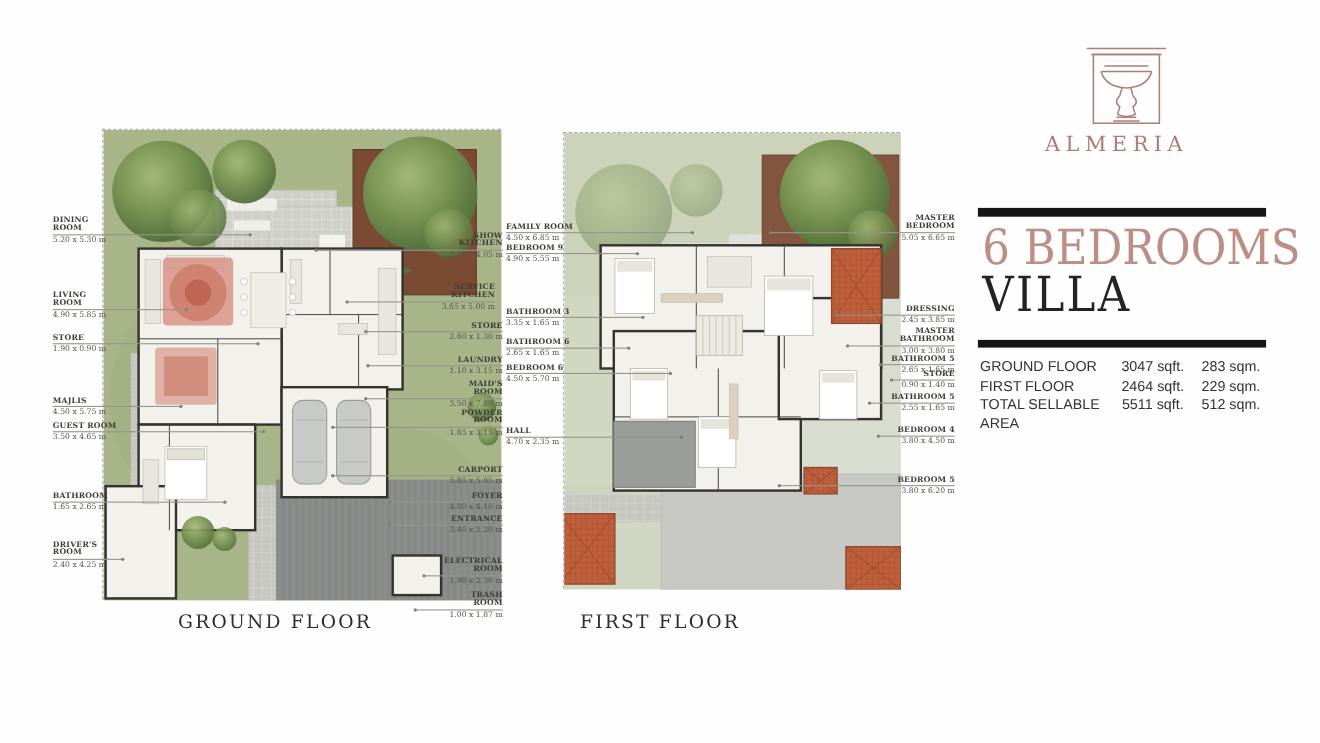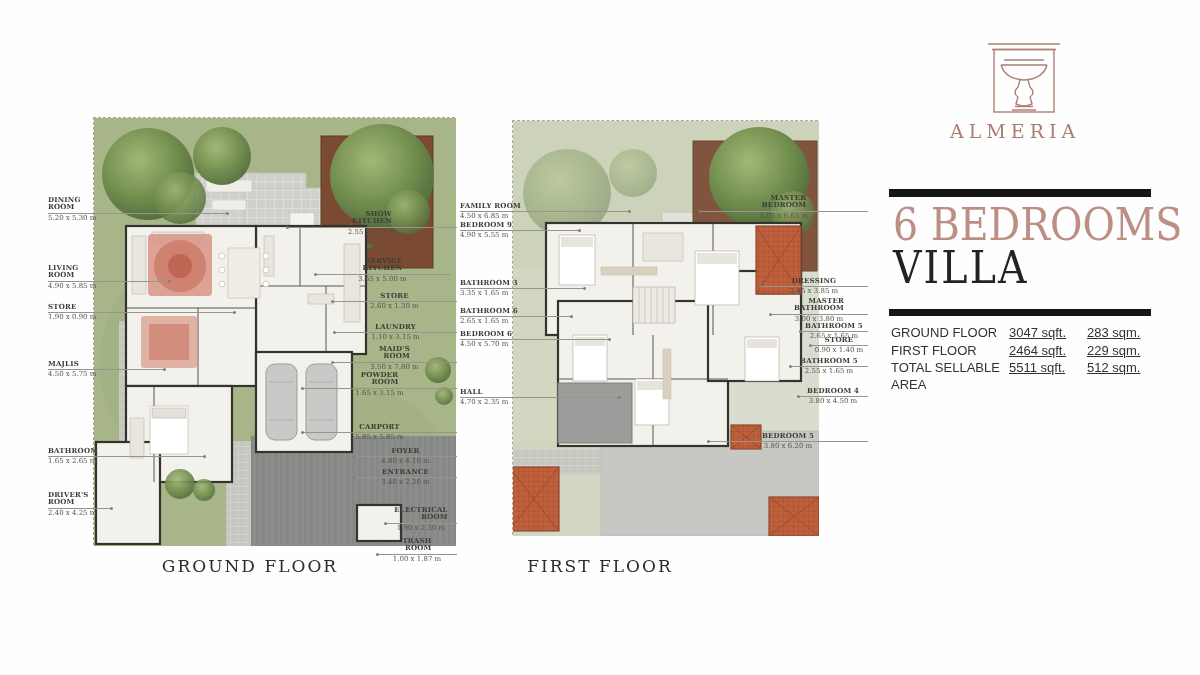--- a/index.html
+++ b/index.html
@@ -3,36 +3,36 @@
 <meta charset="utf-8">
 <style>
   html,body{margin:0;padding:0;background:#fff;}
   #sheet{position:relative;width:1200px;height:675px;background:#fefefe;overflow:hidden;
          font-family:"DejaVu Serif",serif;}
   .site{position:absolute;border:1px dashed #a9a8a0;box-sizing:border-box;}
   .site svg{position:absolute;left:0;top:0;}
   
   .lbl{position:absolute;display:flex;flex-direction:column;z-index:5;}
   .lbl.L{align-items:flex-start;text-align:left;}
-  .lbl.R{align-items:center;text-align:right;}
+  .lbl.R{align-items:flex-end;text-align:right;}
   .lbl .nm{font:bold 7px/1.05 "DejaVu Serif",serif;color:#3e3d38;letter-spacing:.2px;white-space:pre-line;}
   .lbl .rule{width:100%;height:0;border-top:1px solid #96958c;margin:2px 0 1px;position:relative;}
   .lbl .rule::after{content:"";position:absolute;width:3px;height:3px;border-radius:50%;background:#81807a;top:-2px;}
   .lbl.L .rule::after{right:-1px;}
   .lbl.R .rule::after{left:-1px;}
   .lbl .dm{font:7px/1.1 "DejaVu Serif",serif;color:#55544d;}
   .floor-title{position:absolute;font:17px/1 "DejaVu Serif",serif;letter-spacing:2px;color:#2e2d2b;text-align:center;}
   
   .bar{position:absolute;background:#161616;}
   .brand-name{position:absolute;font:19px/1 "DejaVu Serif",serif;letter-spacing:5px;color:#ab7d71;text-align:left;}
   .type1{position:absolute;font:38px/1 "DejaVu Serif",serif;color:#bd8e83;transform:scale(1.04,1.16);transform-origin:left top;white-space:nowrap;}
   .type2{position:absolute;font:38px/1 "DejaVu Serif",serif;color:#232323;letter-spacing:2px;transform:scale(1.04,1.16);transform-origin:left top;}
   .area-table{position:absolute;display:grid;grid-template-columns:1fr 78px 64px;row-gap:1px;
               font:13px/16.5px "Liberation Sans",sans-serif;color:#333231;}
-  .area-table .num{text-align:left;text-decoration:underline;}
+  .area-table .num{text-align:center;}
 </style>
 </head>
 <body>
 
 <div id="sheet">
 
   <div class="site" style="left:93px;top:117px;width:362px;height:428px">
     <svg width="362" height="428" viewBox="0 0 362 428">
       <defs>
         <radialGradient id="gTree" cx="40%" cy="35%" r="65%">
@@ -219,20 +219,25 @@
   <div class="lbl L" style="left:48px;top:303px;width:187px">
       <span class="nm">STORE</span>
       <i class="rule"></i>
       <span class="dm">1.90 x 0.90 m</span>
     </div>
   <div class="lbl L" style="left:48px;top:360px;width:117px">
       <span class="nm">MAJLIS</span>
       <i class="rule"></i>
       <span class="dm">4.50 x 5.75 m</span>
     </div>
+  <div class="lbl L" style="left:48px;top:383px;width:192px">
+      <span class="nm">GUEST ROOM</span>
+      <i class="rule"></i>
+      <span class="dm">3.50 x 4.65 m</span>
+    </div>
   <div class="lbl L" style="left:48px;top:447px;width:157px">
       <span class="nm">BATHROOM</span>
       <i class="rule"></i>
       <span class="dm">1.65 x 2.65 m</span>
     </div>
   <div class="lbl L" style="left:48px;top:491px;width:64px">
       <span class="nm">DRIVER'S
 ROOM</span>
       <i class="rule"></i>
       <span class="dm">2.40 x 4.25 m</span>

